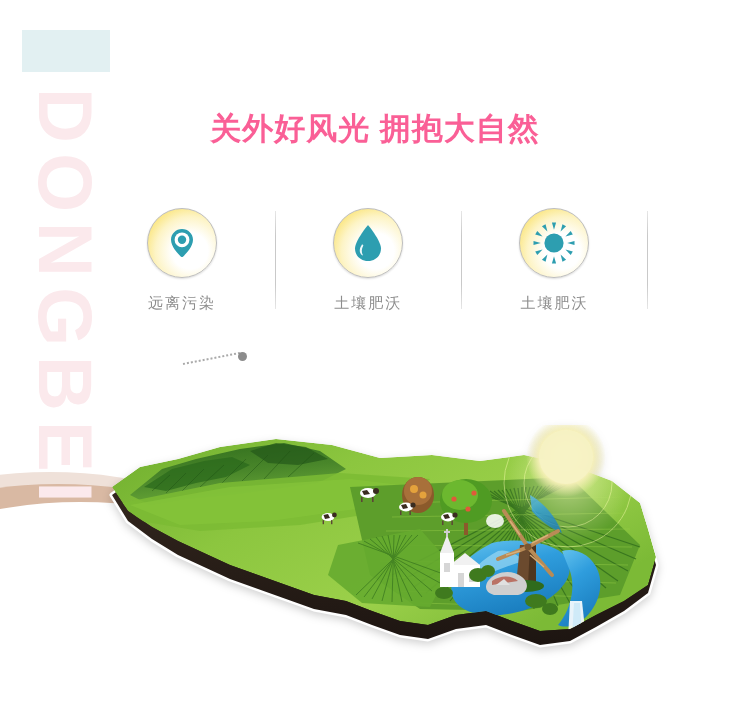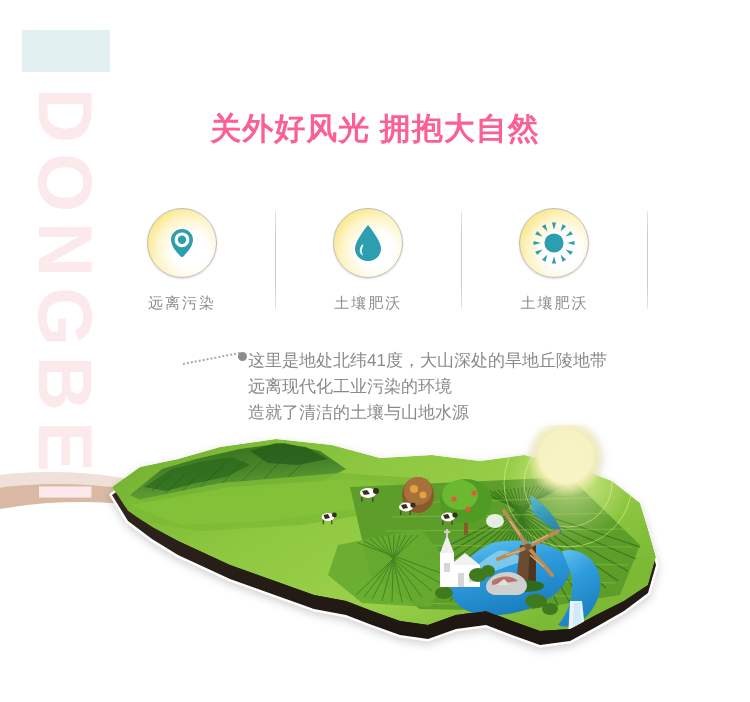--- a/index.html
+++ b/index.html
@@ -210,25 +210,20 @@
     <div class="vdiv"></div>
 
 
   </div>
 
   <div class="leader">
     <div class="dotline"></div>
     <div class="dot"></div>
   </div>
 
-  <div class="desc">
-    <p>这里是地处北纬41度，大山深处的旱地丘陵地带</p>
-    <p>远离现代化工业污染的环境</p>
-    <p>造就了清洁的土壤与山地水源</p>
-  </div>
 
   <div class="map">
     <svg viewBox="0 0 570 250" aria-hidden="true">
       <defs>
         <linearGradient id="gGrass" x1="0" y1="0" x2="1" y2="0.6">
           <stop offset="0%" stop-color="#6fae2e"></stop>
           <stop offset="38%" stop-color="#8cc63f"></stop>
           <stop offset="72%" stop-color="#9bd04a"></stop>
           <stop offset="100%" stop-color="#7cba36"></stop>
         </linearGradient>

